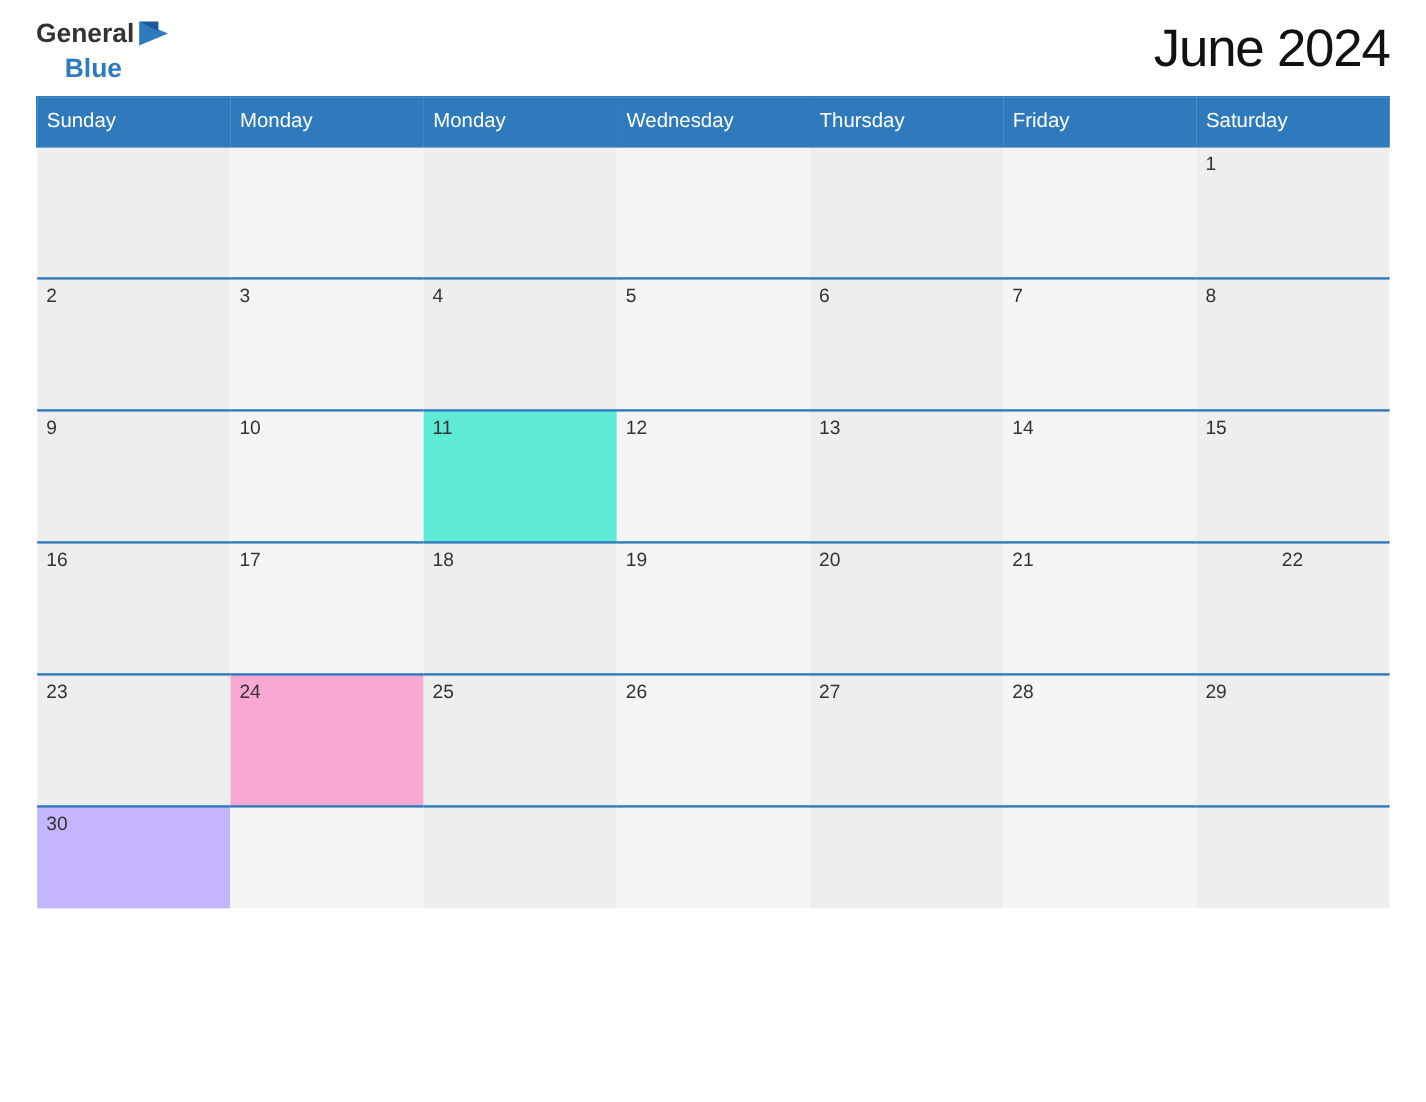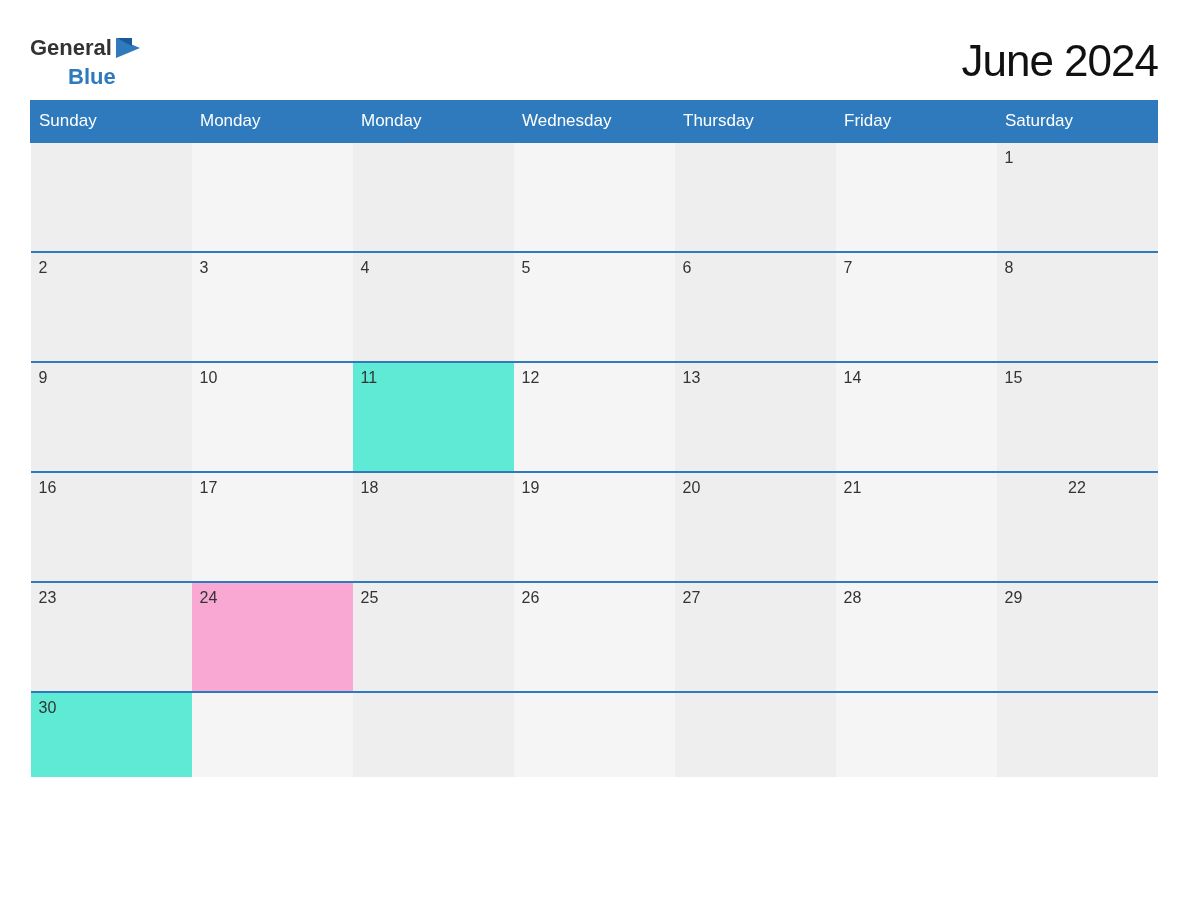--- a/index.html
+++ b/index.html
@@ -12,21 +12,21 @@
       width: 1188px;
       height: 918px;
       background: #ffffff;
       font-family: Arial, sans-serif;
       overflow: hidden;
     }
 
     .page-container {
       width: 1188px;
       height: 918px;
-      padding: 32px 30px;
+      padding: 12px 30px;
       background: #ffffff;
     }
 
     .header {
       display: flex;
       justify-content: space-between;
       align-items: center;
       margin-bottom: 10px;
     }
 
@@ -104,21 +104,21 @@
     }
 
     .logo-top-row {
       display: flex;
       align-items: center;
     }
 
     .logo-bottom-row {
       display: flex;
       align-items: flex-end;
-      margin-left: 38px;
+      margin-left: 24px;
     }
   </style>
 </head>
 <body>
 
 <div class="page-container">
   <div class="header">
     <div class="logo-wrapper">
       <div class="logo-top-row">
         <span class="logo-text-general">General</span>
@@ -186,21 +186,21 @@
         <tr>
           <td style="background-color: rgb(238, 238, 238);"><span class="day-number">23</span></td>
           <td style="background-color: #f9a8d4; margin-top: 12px;"><span class="day-number">24</span></td>
           <td style="background-color: rgb(238, 238, 238);"><span class="day-number">25</span></td>
           <td style="background-color: rgb(245, 245, 245);"><span class="day-number">26</span></td>
           <td style="background-color: rgb(238, 238, 238);"><span class="day-number">27</span></td>
           <td style="background-color: rgb(245, 245, 245);"><span class="day-number">28</span></td>
           <td style="background-color: rgb(238, 238, 238);"><span class="day-number">29</span></td>
         </tr>
         <tr style="height: 85px;">
-          <td style="background-color: #5eead4;"><span class="day-number">30</span></td>
+          <td style="background-color: #c4b5fd;"><span class="day-number">30</span></td>
           <td style="background-color: rgb(245, 245, 245);"></td>
           <td style="background-color: rgb(238, 238, 238);"></td>
           <td style="background-color: rgb(245, 245, 245);"></td>
           <td style="background-color: rgb(238, 238, 238);"></td>
           <td style="background-color: rgb(245, 245, 245);"></td>
           <td style="background-color: rgb(238, 238, 238);"></td>
         </tr>
       </tbody>
   </table>
 </div>

